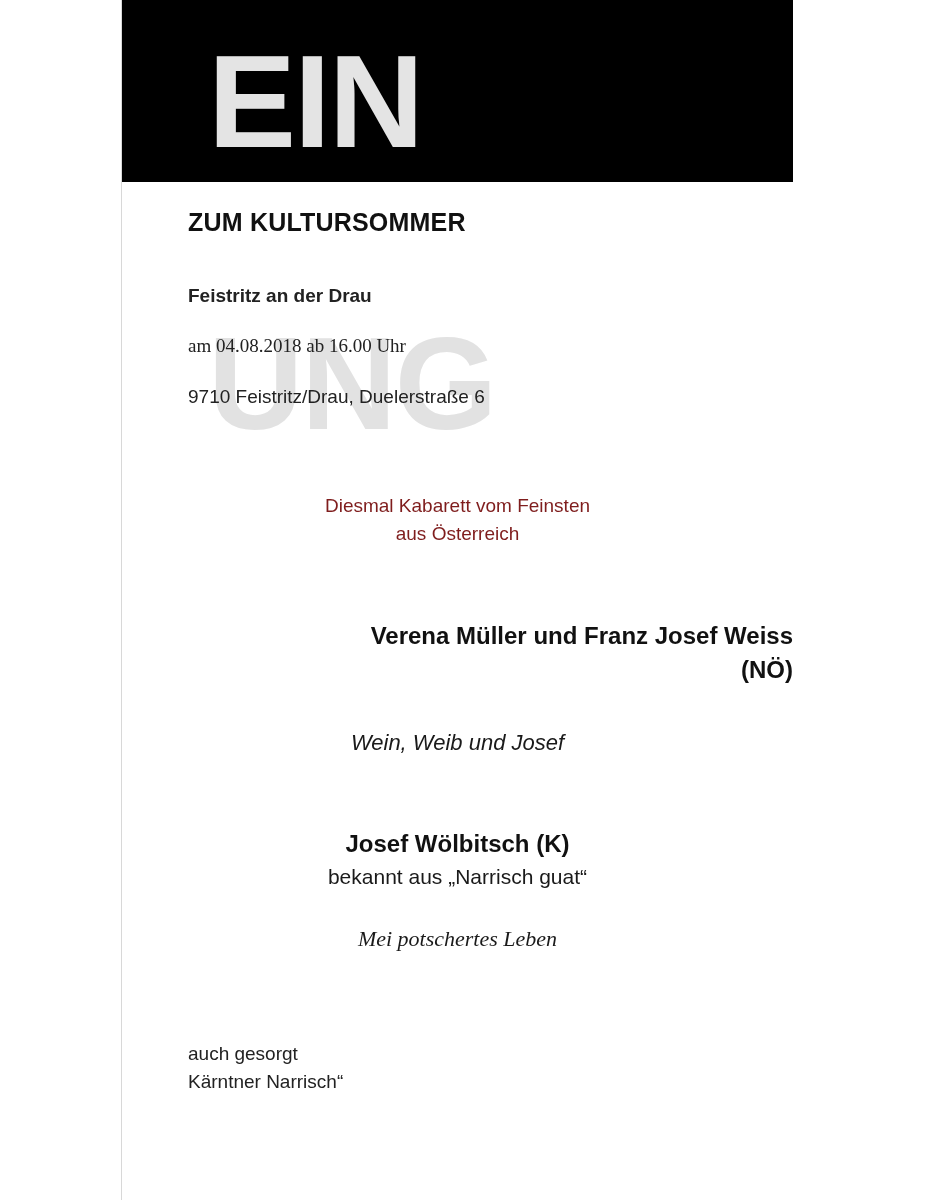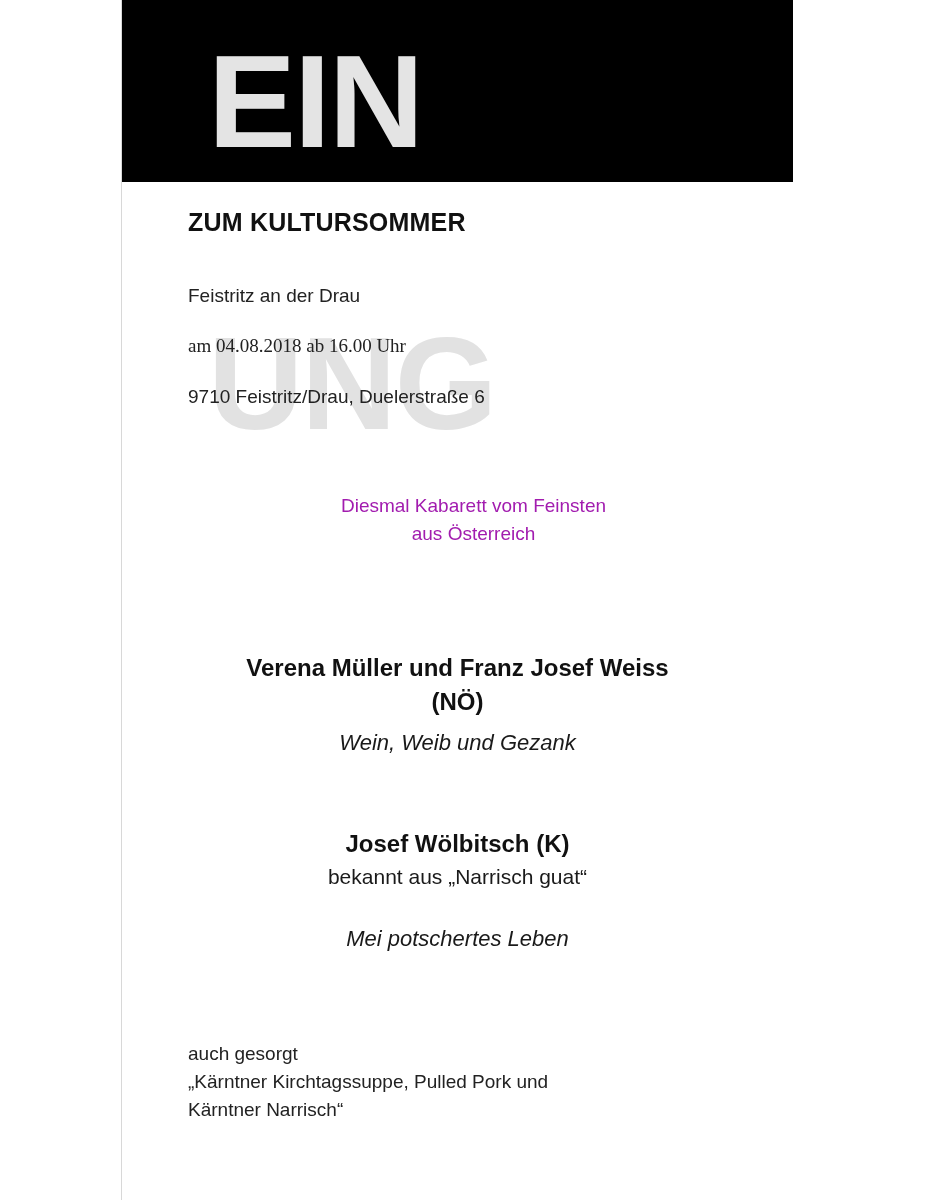--- a/index.html
+++ b/index.html
@@ -103,33 +103,33 @@
     letter-spacing: 0.2px;
     color: #111111;
   }
 
   .meta {
     position: absolute;
     left: 66px;
     font-size: 19px;
     color: #222222;
   }
-  .meta-1 { top: 103px; }
+  .meta-1 { top: 103px; font-weight: bold; }
   .meta-2 { top: 153px; font-family: Liberation Serif, serif; }
   .meta-3 { top: 204px; }
 
   .intro {
     position: absolute;
-    left: 16px;
+    left: 0;
     top: 310px;
     width: 671px;
     text-align: center;
     font-size: 19px;
     line-height: 28px;
-    color: #a21caf;
+    color: #7f1d1d;
   }
 
   .act {
     position: absolute;
     left: 0;
     width: 671px;
     text-align: center;
   }
   .act-name {
     font-size: 24px;
@@ -141,24 +141,24 @@
     font-size: 21px;
     line-height: 32px;
     color: #1a1a1a;
   }
   .act-title {
     font-size: 22px;
     font-style: italic;
     color: #1a1a1a;
   }
 
-  .act1 { top: 469px; }
+  .act1 { top: 437px; text-align: right; }
   .act1-title { top: 548px; }
   .act2 { top: 645px; }
-  .act2-title { top: 744px; }
+  .act2-title { top: 744px; font-family: Liberation Serif, serif; }
 
   .catering {
     position: absolute;
     left: 66px;
     top: 858px;
     width: 560px;
     font-size: 19px;
     line-height: 28px;
     color: #222222;
   }
@@ -190,31 +190,30 @@
     <div class="intro">
       <div>Diesmal Kabarett vom Feinsten</div>
       <div>aus Österreich</div>
     </div>
 
     <div class="act act1">
       <div class="act-name">Verena Müller und Franz Josef Weiss</div>
       <div class="act-name">(NÖ)</div>
     </div>
     <div class="act act1-title">
-      <div class="act-title">Wein, Weib und Gezank</div>
+      <div class="act-title">Wein, Weib und Josef</div>
     </div>
 
     <div class="act act2">
       <div class="act-name">Josef Wölbitsch (K)</div>
       <div class="act-sub">bekannt aus „Narrisch guat“</div>
     </div>
     <div class="act act2-title">
       <div class="act-title">Mei potschertes Leben</div>
     </div>
 
     <div class="catering">
       <div>auch gesorgt</div>
-      <div>„Kärntner Kirchtagssuppe, Pulled Pork und</div>
       <div>Kärntner Narrisch“</div>
     </div>
 
   </div>
 </div>
 
 </body></html>

